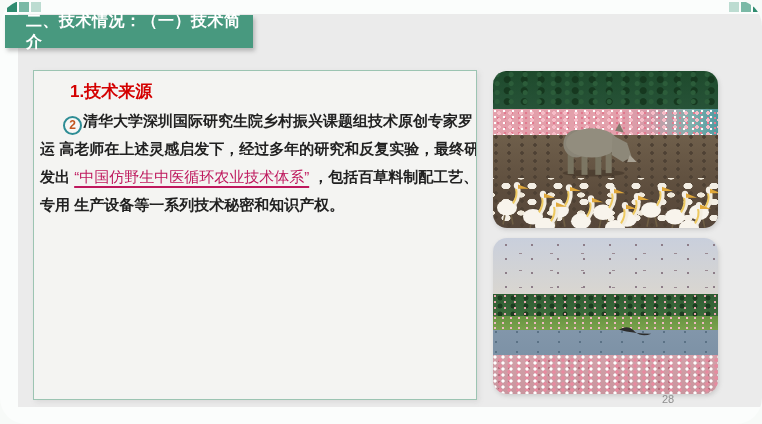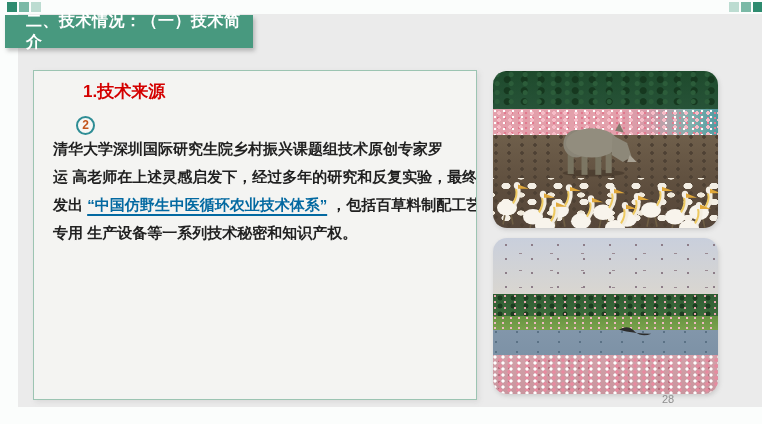--- a/index.html
+++ b/index.html
@@ -1,18 +1,18 @@
 <!DOCTYPE html>
 <html><head>
 <meta charset="utf-8">
 <style>
   * { margin:0; padding:0; box-sizing:border-box; }
   html,body { width:762px; height:424px; }
   body { font-family:"Liberation Sans","DejaVu Sans",sans-serif; background:#f7faf8; }
-  .page { position:relative; width:762px; height:424px; background:#fbfdfc; overflow:hidden; }
+  .page { position:relative; width:762px; height:424px; background:#fbfdfc; overflow:hidden;border-radius:26px; }
 
   
   .sq { position:absolute; width:10px; height:10px; top:2px; }
   .sq.l1 { left:7px;  background:#2e8b6f; }
   .sq.l2 { left:19px; background:#7ab9a6; }
   .sq.l3 { left:31px; background:#bcdcd1; }
   .sq.r1 { left:729px; background:#bcdcd1; }
   .sq.r2 { left:741px; background:#7ab9a6; }
   .sq.r3 { left:753px; background:#2e8b6f; }
 
@@ -22,32 +22,32 @@
     position:absolute; left:5px; top:15px; width:248px; height:33px;
     background:#48997f; color:#ffffff; font-size:16px; font-weight:bold;
     display:flex; align-items:center; padding-left:21px; letter-spacing:0.5px;
     box-shadow:2px 3px 4px rgba(90,90,90,0.35);
   }
 
   .content-box {
     position:absolute; left:33px; top:70px; width:444px; height:330px;
     background:#f4f4f2; border:1px solid #9cc4b2;
     box-shadow:2px 2px 5px rgba(120,120,120,0.15);
-    padding:6px 3px 0 19px; overflow:hidden;
+    padding:6px 3px 0 6px; overflow:hidden;
   }
   .content-heading { font-size:17px; font-weight:bold; color:#d40000; margin:3px 0 4px 30px; }
   .para { font-size:15px; font-weight:600; color:#212121; line-height:28px; text-indent:23px; }
   .para.second { }
   .seg { white-space:pre; }
   .cnum {
     display:inline-block; width:19px; height:19px; line-height:15px; text-align:center;
     border:2px solid #2e8d95; border-radius:50%; font-size:12px; font-weight:bold;
     color:#c4561f; vertical-align:-3px; margin-right:1px; text-indent:0; background:#f7f7f5;
   }
-  .highlight { color:#0369a1; font-weight:bold; text-decoration:underline;
+  .highlight { color:#be185d; font-weight:normal; text-decoration:underline;
     text-decoration-thickness:1.5px; text-underline-offset:4px; white-space:pre; }
 
   
   .photo { position:absolute; left:493px; width:225px; border-radius:14px; overflow:hidden;
     box-shadow:1px 2px 4px rgba(110,110,110,0.25); }
   .photo1 { top:71px; height:157px; }
   .photo2 { top:238px; height:156px; }
   .band { position:absolute; left:0; width:100%; }
 
   

